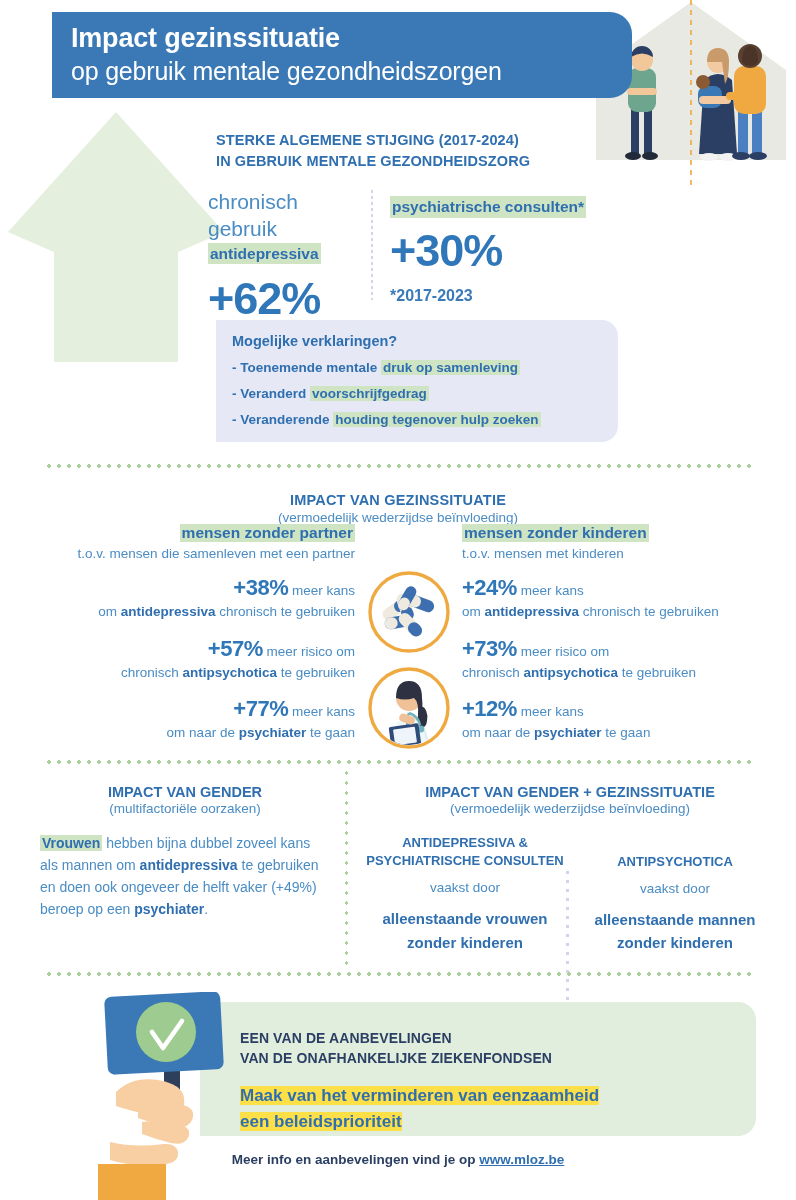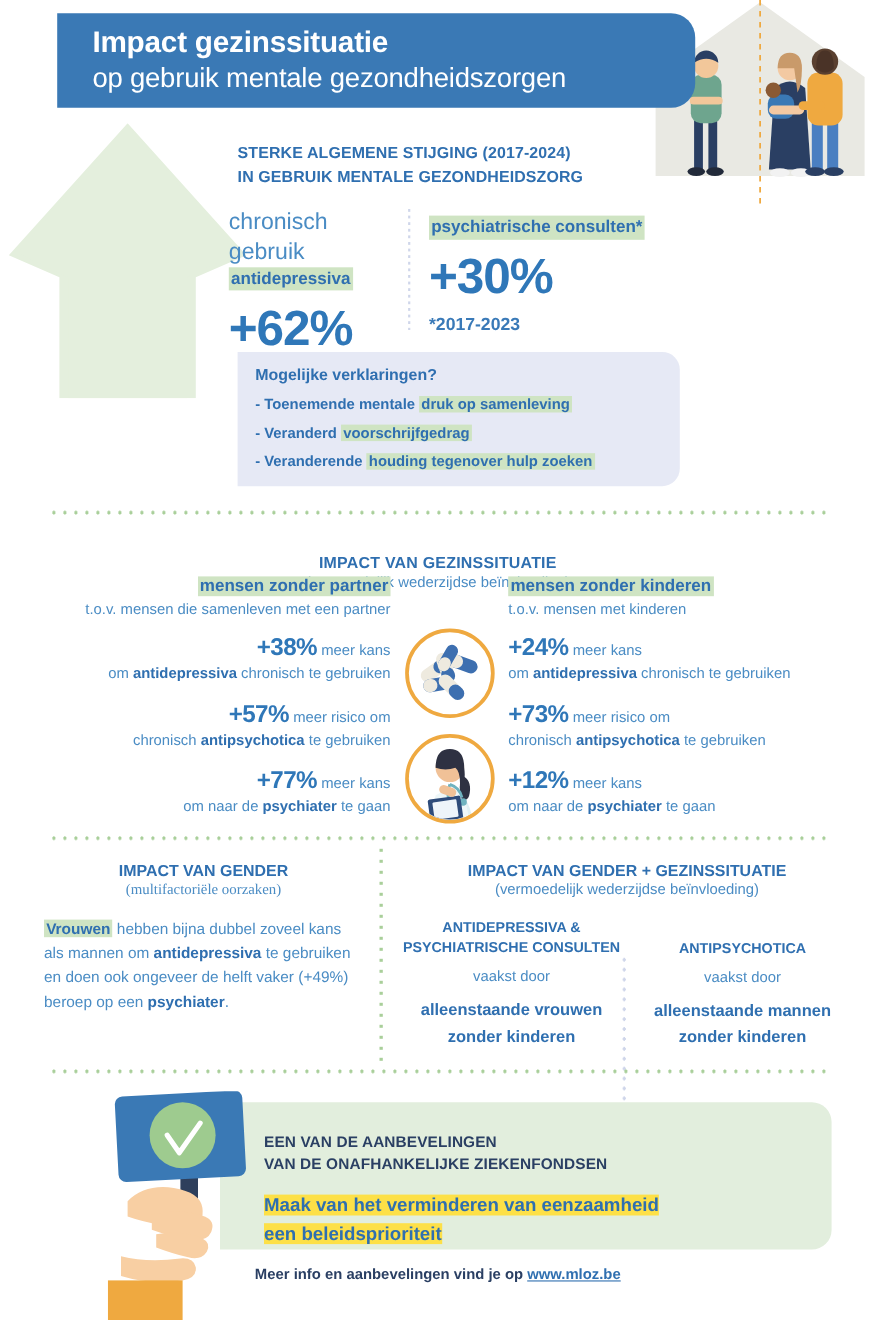--- a/index.html
+++ b/index.html
@@ -11,21 +11,21 @@
   }
   .hl { background:#cfe4c3; padding:0 2px; }
 
   
   #green-arrow { position:absolute; left:8px; top:112px; width:216px; height:250px; }
 
   
   #header-bar {
     position:absolute; left:52px; top:12px; width:580px; height:86px;
     background:#3a79b5; border-radius:0 22px 22px 0;
-    padding:10px 18px 0 32px;
+    padding:10px 18px 0 19px;
   }
   #header-bar .l1 { font-size:27px; font-weight:bold; color:#ffffff; letter-spacing:-0.2px; line-height:1.25; }
   #header-bar .l2 { font-size:25px; font-weight:normal; color:#ffffff; letter-spacing:-0.2px; line-height:1.25; }
 
   
   #house-illustration { position:absolute; right:0px; top:0px; width:210px; height:190px; }
 
   
   #top-heading { position:absolute; left:216px; top:130px; width:420px; }
   #top-heading div { font-size:14.5px; font-weight:bold; color:#2f6fb0; line-height:1.45; letter-spacing:0.1px; }
@@ -55,21 +55,21 @@
 
   
   .hrule { position:absolute; height:4px;
     background-image:radial-gradient(circle, #a9cf9a 1.6px, transparent 1.7px);
     background-size:10px 4px; background-repeat:repeat-x; }
   #hr1 { left:44px; top:464px; width:708px; }
   #hr2 { left:44px; top:760px; width:708px; }
   #hr3 { left:44px; top:972px; width:708px; }
 
   
-  #sec2-title { position:absolute; left:0; top:492px; width:796px; text-align:center;margin-top:12px; }
+  #sec2-title { position:absolute; left:0; top:492px; width:796px; text-align:center; }
   #sec2-title .t  { font-size:14.5px; font-weight:bold; color:#2f6fb0; letter-spacing:0.2px; }
   #sec2-title .s  { font-size:13.5px; color:#4a8cc4; margin-top:2px; }
 
   #sec2-left  { position:absolute; left:40px; top:524px; width:315px; text-align:right; }
   #sec2-right { position:absolute; left:462px; top:524px; width:320px; text-align:left; }
 
   .col-head { font-size:15.5px; font-weight:bold; color:#2f6fb0; display:inline-block; }
   .col-sub  { font-size:13.5px; color:#4a8cc4; margin-top:4px; }
 
   .factrow { margin-top:14px; }
@@ -77,21 +77,21 @@
   .factrow .aft  { font-size:13.5px; color:#4a8cc4;margin-top:44px; }
   .factrow .l2   { font-size:13.5px; color:#4a8cc4; line-height:1.45; margin-top:1px; }
   .factrow .l2 b { color:#2f6fb0; }
 
   #icon-pills  { position:absolute; left:366px; top:569px; width:86px; height:86px; }
   #icon-doctor { position:absolute; left:366px; top:665px; width:86px; height:86px; }
 
   
   #sec3-left { position:absolute; left:40px; top:784px; width:290px; }
   #sec3-left .t { font-size:14.5px; font-weight:bold; color:#2f6fb0; text-align:center; }
-  #sec3-left .s { font-size:13.5px; color:#4a8cc4; text-align:center; margin-top:1px;font-family:Liberation Serif, serif; }
+  #sec3-left .s { font-size:13.5px; color:#4a8cc4; text-align:center; margin-top:1px; }
   #sec3-left .body { font-size:14px; color:#4a8cc4; line-height:1.58; margin-top:16px; }
   #sec3-left .body b { color:#2f6fb0; }
 
   #sec3-vdiv { position:absolute; left:345px; top:768px; width:3px; height:200px;
     background-image:radial-gradient(circle, #a9cf9a 1.6px, transparent 1.7px);
     background-size:3px 10px; background-repeat:repeat-y; }
 
   #sec3-right { position:absolute; left:360px; top:784px; width:420px; }
   #sec3-right .t { font-size:14.5px; font-weight:bold; color:#2f6fb0; text-align:center; }
   #sec3-right .s { font-size:13.5px; color:#4a8cc4; text-align:center; margin-top:1px; }

